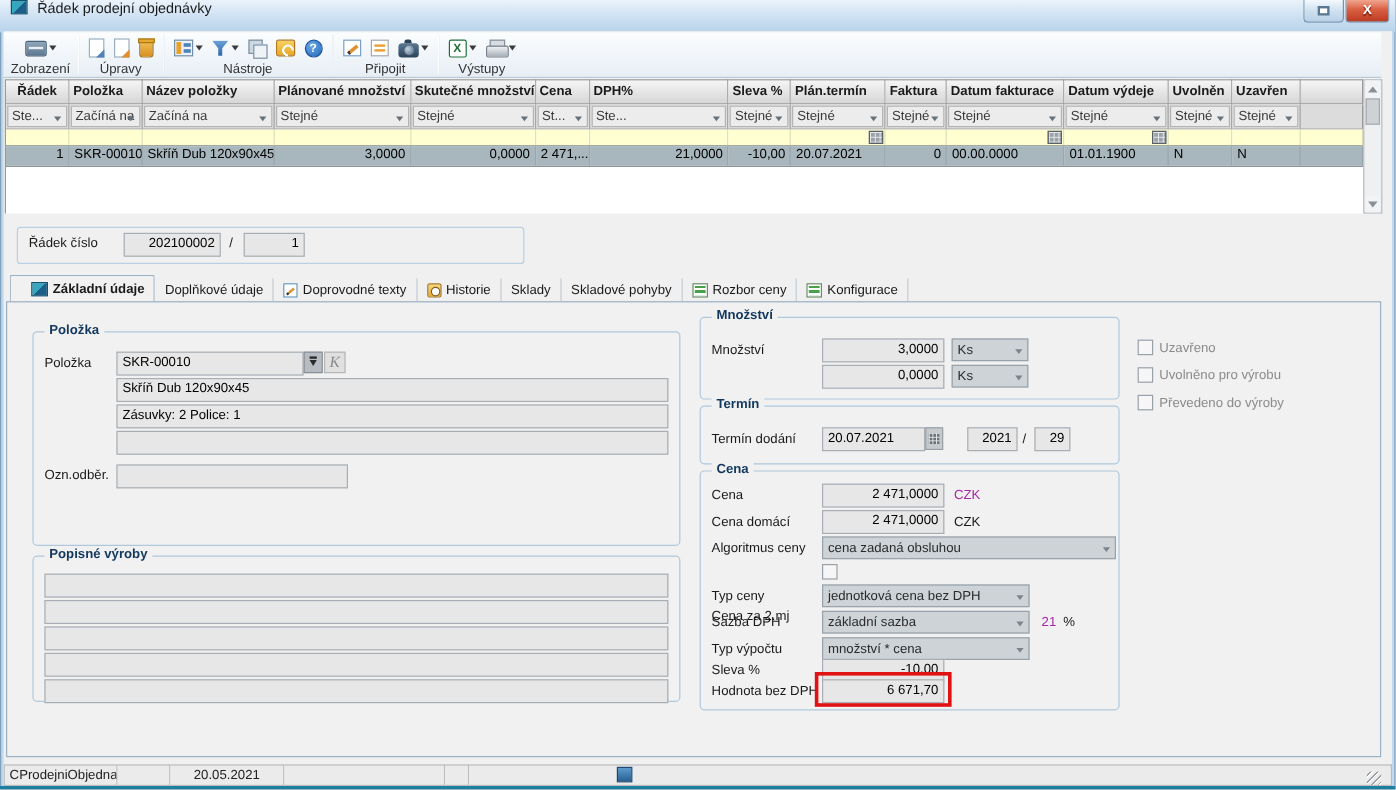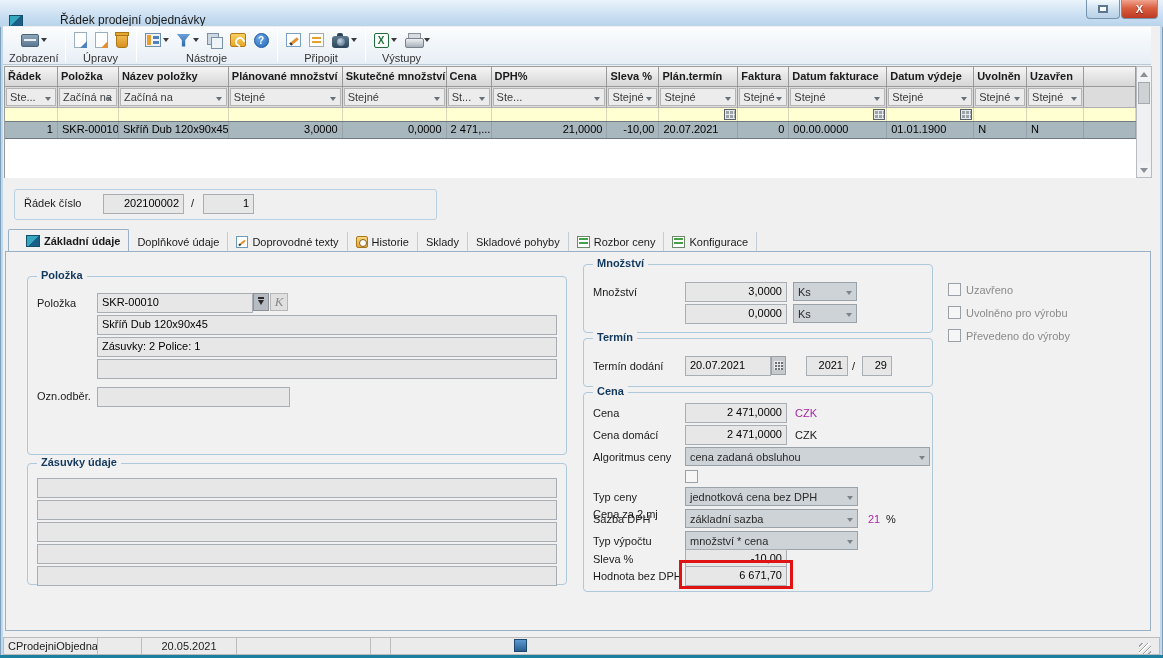--- a/index.html
+++ b/index.html
@@ -2,21 +2,21 @@
 <html><head>
 <meta charset="utf-8">
 <style>
   * { margin:0; padding:0; box-sizing:border-box; }
   body { font-family:"Liberation Sans", sans-serif; background:#8aa8c0; }
   .window { position:relative; width:1163px; height:658px; background:#bfd8ec; overflow:hidden;
             box-shadow: inset 0 0 0 1px #7fa0bd; font-size:11px; color:#1a1a1a; }
 
   
   .titlebar { position:absolute; left:0; top:0; width:100%; height:27px;
-              background:linear-gradient(#eaf3fb, #c9def1 60%, #b9d3ea); display:flex; align-items:flex-end;gap:29px; }
+              background:linear-gradient(#eaf3fb, #c9def1 60%, #b9d3ea); display:flex; align-items:flex-start; }
   .titlebar .title { margin-left:8px; font-size:12px; color:#1c1c1c; }
   .i-app { display:inline-block; width:14px; height:12px; margin-left:9px;
            background:linear-gradient(135deg,#35a8c0 0 50%,#1b5e88 50% 100%); border:1px solid #12506e; }
   .winbtn { position:absolute; top:0; height:19px; border:1px solid #7593ad; border-top:none;
             border-radius:0 0 4px 4px; display:flex; align-items:center; justify-content:center; }
   .winbtn.restore { left:1086px; width:34px; background:linear-gradient(#f4f9fd,#cfe1f0 50%,#b9d0e6); }
   .restore-glyph { width:10px; height:8px; border:2px solid #5a7893; background:#fff; }
   .winbtn.close { left:1121px; width:37px; background:linear-gradient(#f0a590,#d95f41 45%,#bc3a22); }
   .winbtn.close span { color:#fff; font-weight:bold; font-size:11px; text-shadow:0 1px 1px #7a1c0c; }
 
@@ -259,21 +259,21 @@
             <div class="icon i-printer"></div>
             <div class="dd-arrow"></div>
           </div>
         </div>
         <div class="tb-label">Výstupy</div>
       </div>
     </div>
 
   <div class="grid" id="grid">
       <div class="grow">
-        <div class="gh" style="width: 53px;">Řádek</div>
+        <div class="gh" style="width: 53px; text-align: center;">Řádek</div>
         <div class="gh" style="width: 61px;">Položka</div>
         <div class="gh" style="width: 110px;">Název položky</div>
         <div class="gh" style="width: 114px;">Plánované množství</div>
         <div class="gh" style="width: 104px;">Skutečné množství</div>
         <div class="gh" style="width: 45px;">Cena</div>
         <div class="gh" style="width: 116px;">DPH%</div>
         <div class="gh" style="width: 52px;">Sleva %</div>
         <div class="gh" style="width: 79px;">Plán.termín</div>
         <div class="gh" style="width: 51px;">Faktura</div>
         <div class="gh" style="width: 98px;">Datum fakturace</div>
@@ -426,21 +426,21 @@
     <span class="dd-glyph"></span>
   </div>
   <div class="k-btn" style="left:270px; top:293px;">K</div>
   <div class="field" style="left:97px; top:315px; width:460px;">Skříň Dub 120x90x45</div>
   <div class="field" style="left:97px; top:337px; width:460px;">Zásuvky: 2 Police: 1</div>
   <div class="field" style="left:97px; top:359px; width:460px;"></div>
   <span class="lbl" style="left:37px; top:390px;">Ozn.odběr.</span>
   <div class="field" style="left:97px; top:387px; width:193px;"></div>
 
   <div class="gbox" style="left:27px; top:463px; width:540px; height:122px;">
-    <span class="legend">Zásuvky údaje</span>
+    <span class="legend">Popisné výroby</span>
   </div>
   <div id="popisne-fields">
       <div class="field" style="left: 37px; top: 478px; width: 520px;"></div>
       <div class="field" style="left: 37px; top: 500px; width: 520px;"></div>
       <div class="field" style="left: 37px; top: 522px; width: 520px;"></div>
       <div class="field" style="left: 37px; top: 544px; width: 520px;"></div>
       <div class="field" style="left: 37px; top: 566px; width: 520px;"></div>
     </div>
 
   <div class="gbox" style="left:583px; top:264px; width:350px; height:69px;">

